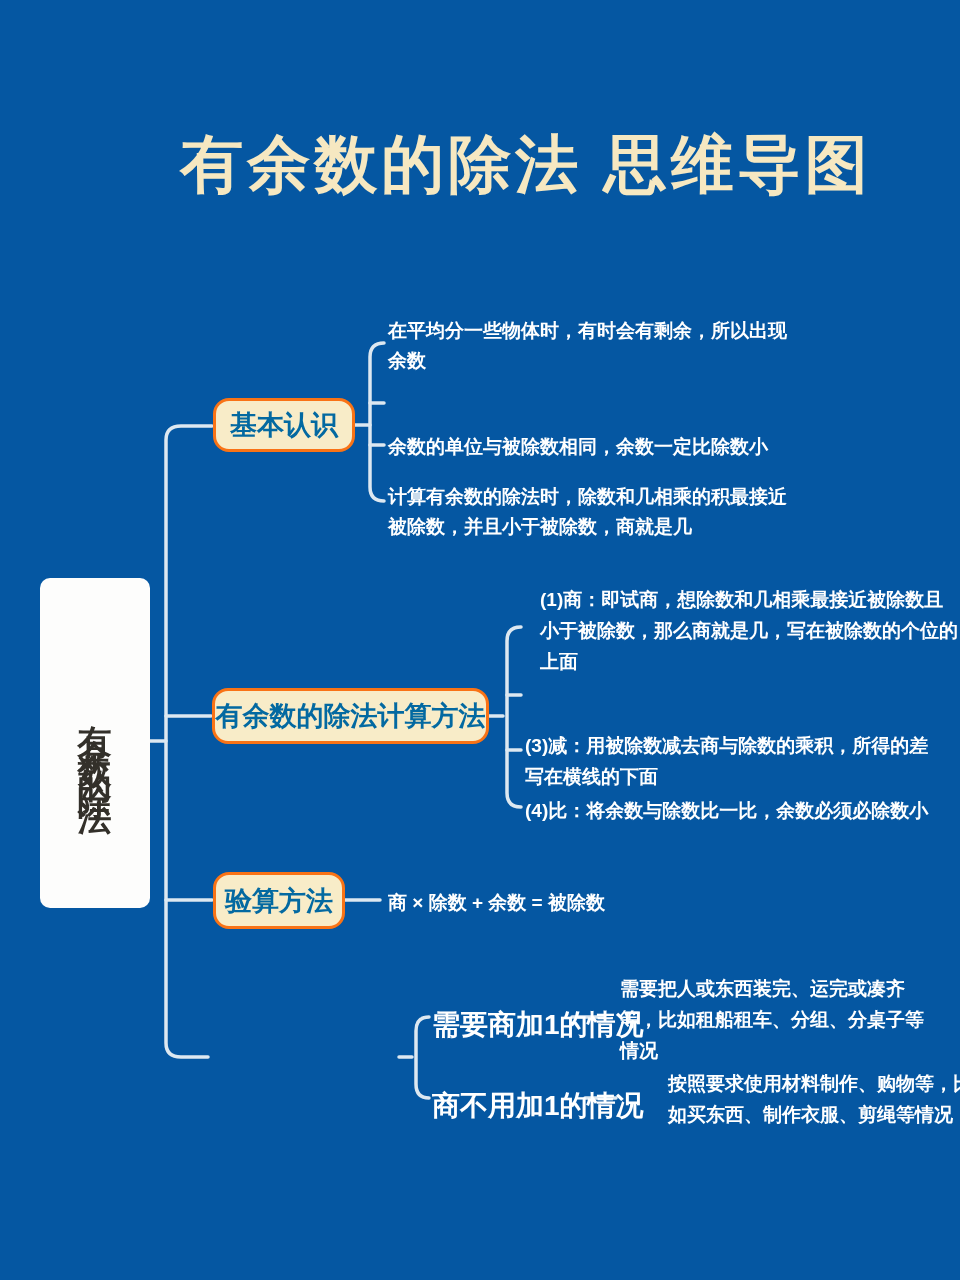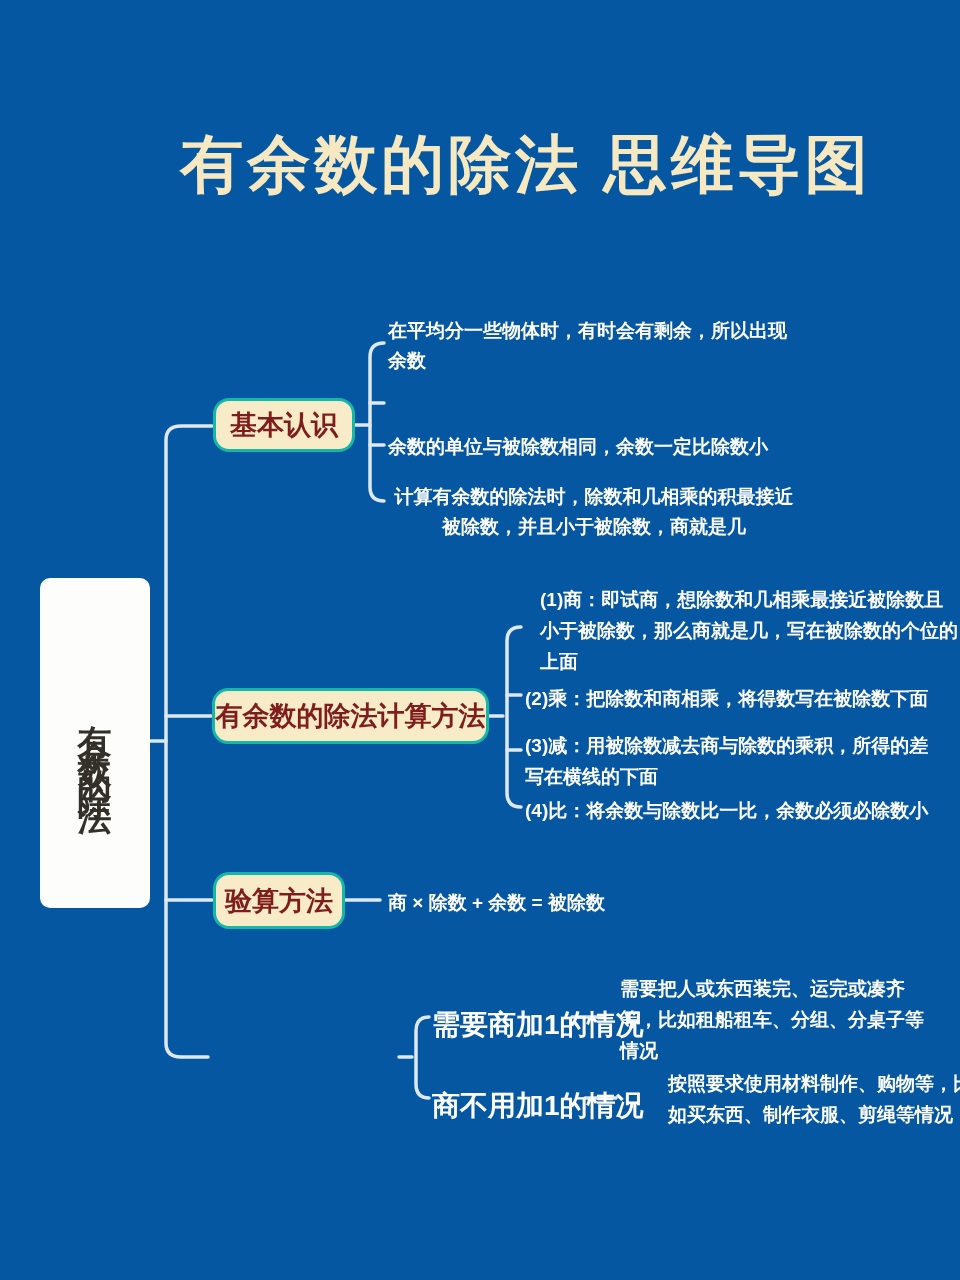--- a/index.html
+++ b/index.html
@@ -15,37 +15,37 @@
   svg.wires{position:absolute;left:0;top:0;}
   .root{
     position:absolute;left:40px;top:578px;width:110px;height:330px;
     background:#fdfdfc;border-radius:10px;
     display:flex;align-items:center;justify-content:center;
     writing-mode:vertical-rl;text-orientation:upright;
     font-size:34px;font-weight:800;color:#33302a;letter-spacing:15px;
   }
   .node{
     position:absolute;box-sizing:border-box;
-    background:#f8ecc8;border:3px solid #14b8a6;border-radius:16px;
+    background:#f8ecc8;border:3px solid #f97316;border-radius:16px;
     display:flex;align-items:center;justify-content:center;
-    font-size:27px;font-weight:800;color:#7f1d1d;white-space:nowrap;
+    font-size:27px;font-weight:800;color:#0369a1;white-space:nowrap;
   }
   .n1{left:213px;top:398px;width:142px;height:54px;}
   .n2{left:212px;top:688px;width:277px;height:56px;}
   .n3{left:213px;top:872px;width:132px;height:57px;text-align:center;}
   .n4{left:210px;top:1028px;width:189px;height:58px;}
   .leaf{
     position:absolute;color:#ffffff;font-weight:700;
     font-size:19px;line-height:30px;
   }
   .nowrap{white-space:nowrap;}
   .b1l1{left:388px;top:316px;width:412px;}
   .b1l2{left:388px;top:390px;}
   .b1l3{left:388px;top:432px;}
-  .b1l4{left:388px;top:482px;width:412px;text-align:center;}
+  .b1l4{left:388px;top:482px;width:412px;}
   .b2l1{left:540px;top:584px;width:422px;line-height:31px;}
   .b2l2{left:525px;top:684px;}
   .b2l3{left:525px;top:730px;width:422px;line-height:31px;}
   .b2l4{left:525px;top:796px;}
   .b3l1{left:388px;top:888px;}
   .sublabel{
     position:absolute;color:#ffffff;font-weight:800;font-size:28px;white-space:nowrap;
   }
   .s1{left:432px;top:1006px;}
   .s2{left:432px;top:1087px;}
@@ -94,21 +94,20 @@
 
   <div class="node n1">基本认识</div>
   <div class="node n2">有余数的除法计算方法</div>
   <div class="node n3">验算方法</div>
 
   <div class="leaf b1l1">在平均分一些物体时，有时会有剩余，所以出现余数</div>
   <div class="leaf b1l3 nowrap">余数的单位与被除数相同，余数一定比除数小</div>
   <div class="leaf b1l4">计算有余数的除法时，除数和几相乘的积最接近被除数，并且小于被除数，商就是几</div>
 
   <div class="leaf b2l1">(1)商：即试商，想除数和几相乘最接近被除数且小于被除数，那么商就是几，写在被除数的个位的上面</div>
-  <div class="leaf b2l2 nowrap">(2)乘：把除数和商相乘，将得数写在被除数下面</div>
   <div class="leaf b2l3">(3)减：用被除数减去商与除数的乘积，所得的差写在横线的下面</div>
   <div class="leaf b2l4 nowrap">(4)比：将余数与除数比一比，余数必须必除数小</div>
 
   <div class="leaf b3l1 nowrap">商 × 除数 + 余数 = 被除数</div>
 
   <div class="sublabel s1">需要商加1的情况</div>
   <div class="desc d1">需要把人或东西装完、运完或凑齐等，比如租船租车、分组、分桌子等情况</div>
   <div class="sublabel s2">商不用加1的情况</div>
   <div class="desc d2">按照要求使用材料制作、购物等，比如买东西、制作衣服、剪绳等情况</div>
 

